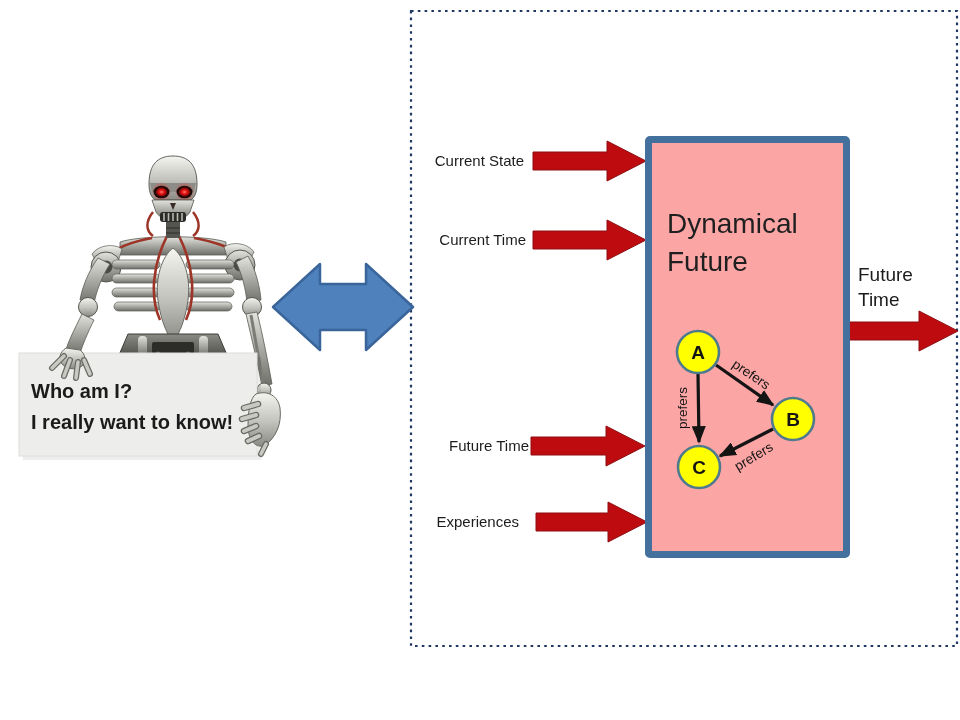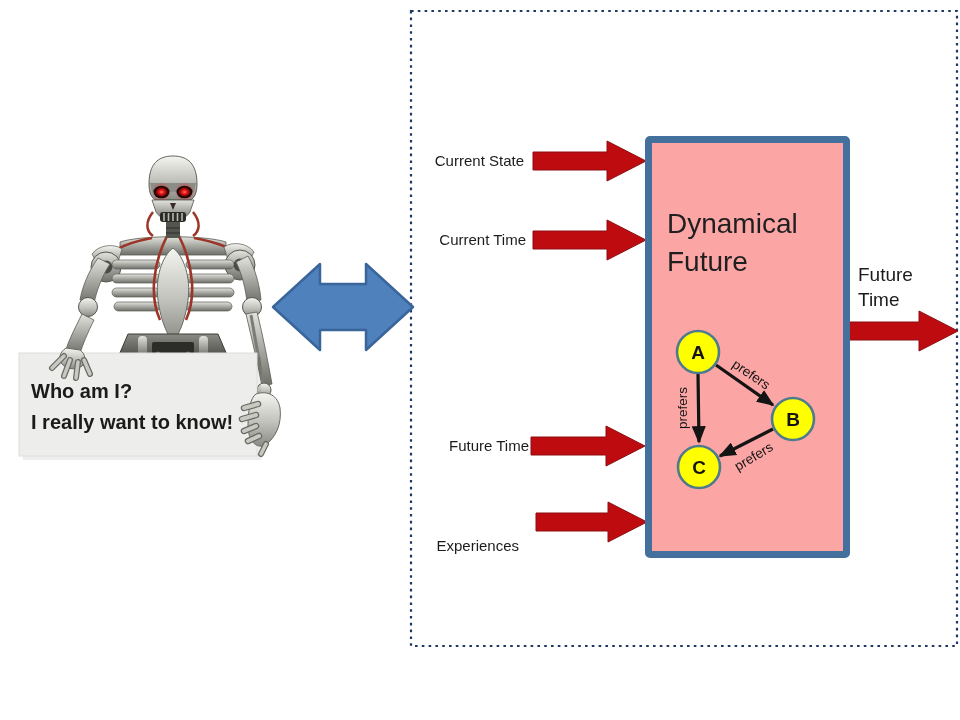--- a/index.html
+++ b/index.html
@@ -23,21 +23,21 @@
     position:absolute;font-size:15px;line-height:20px;color:#1c1c1c;
     white-space:nowrap;z-index:4;text-align:right;
   }
   .out-label{
     position:absolute;left:858px;top:262px;font-size:19px;line-height:25px;
     color:#1c1c1c;z-index:4;
   }
   .lbl-current-state{top:151px;right:436px;}
   .lbl-current-time{top:230px;right:434px;text-align:right;}
   .lbl-future-time{top:436px;right:431px;}
-  .lbl-experiences{top:536px;right:441px;}
+  .lbl-experiences{top:512px;right:441px;}
   
   #graph-svg{position:absolute;left:645px;top:136px;z-index:3;}
   #base-svg{z-index:1;}
   .edge-label{font-size:13.5px;fill:#141414;}
   .node-label{font-size:19px;font-weight:bold;fill:#141414;}
   .sign-text{font-weight:bold;fill:#1b1b1b;font-size:20px;}
 </style>
 </head>
 <body>
 

